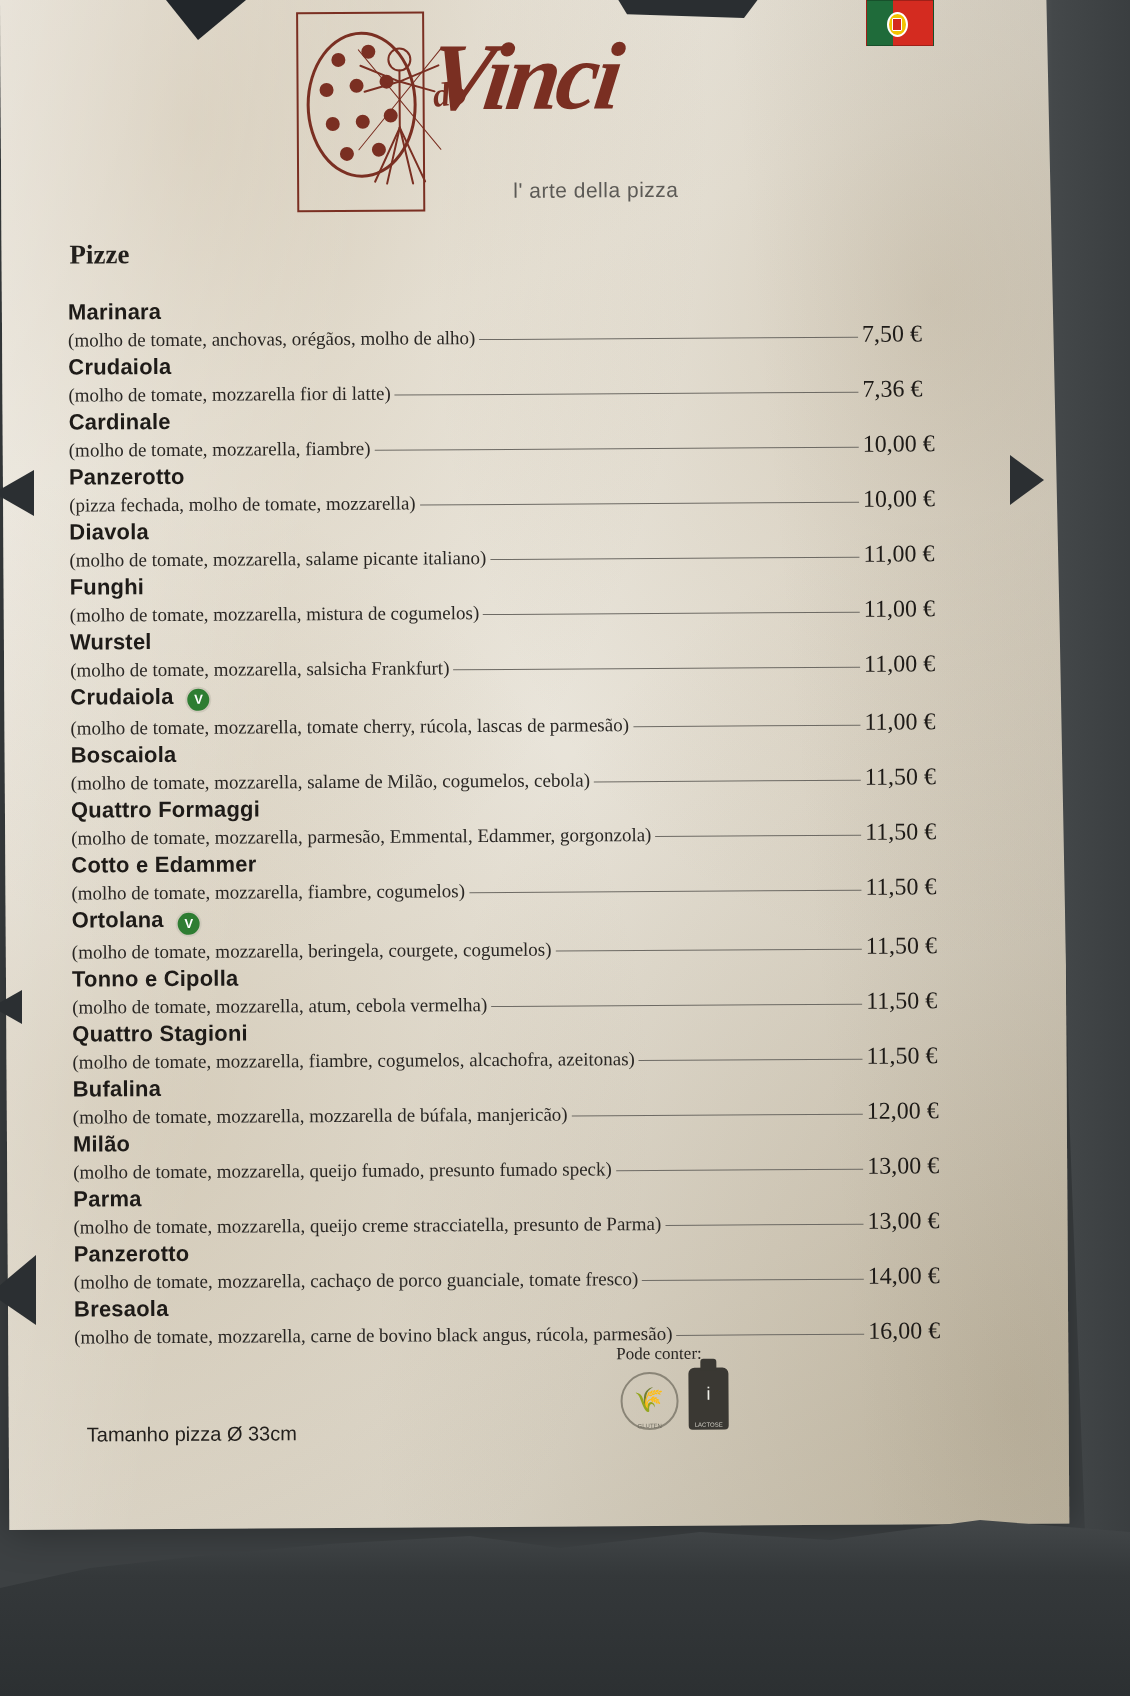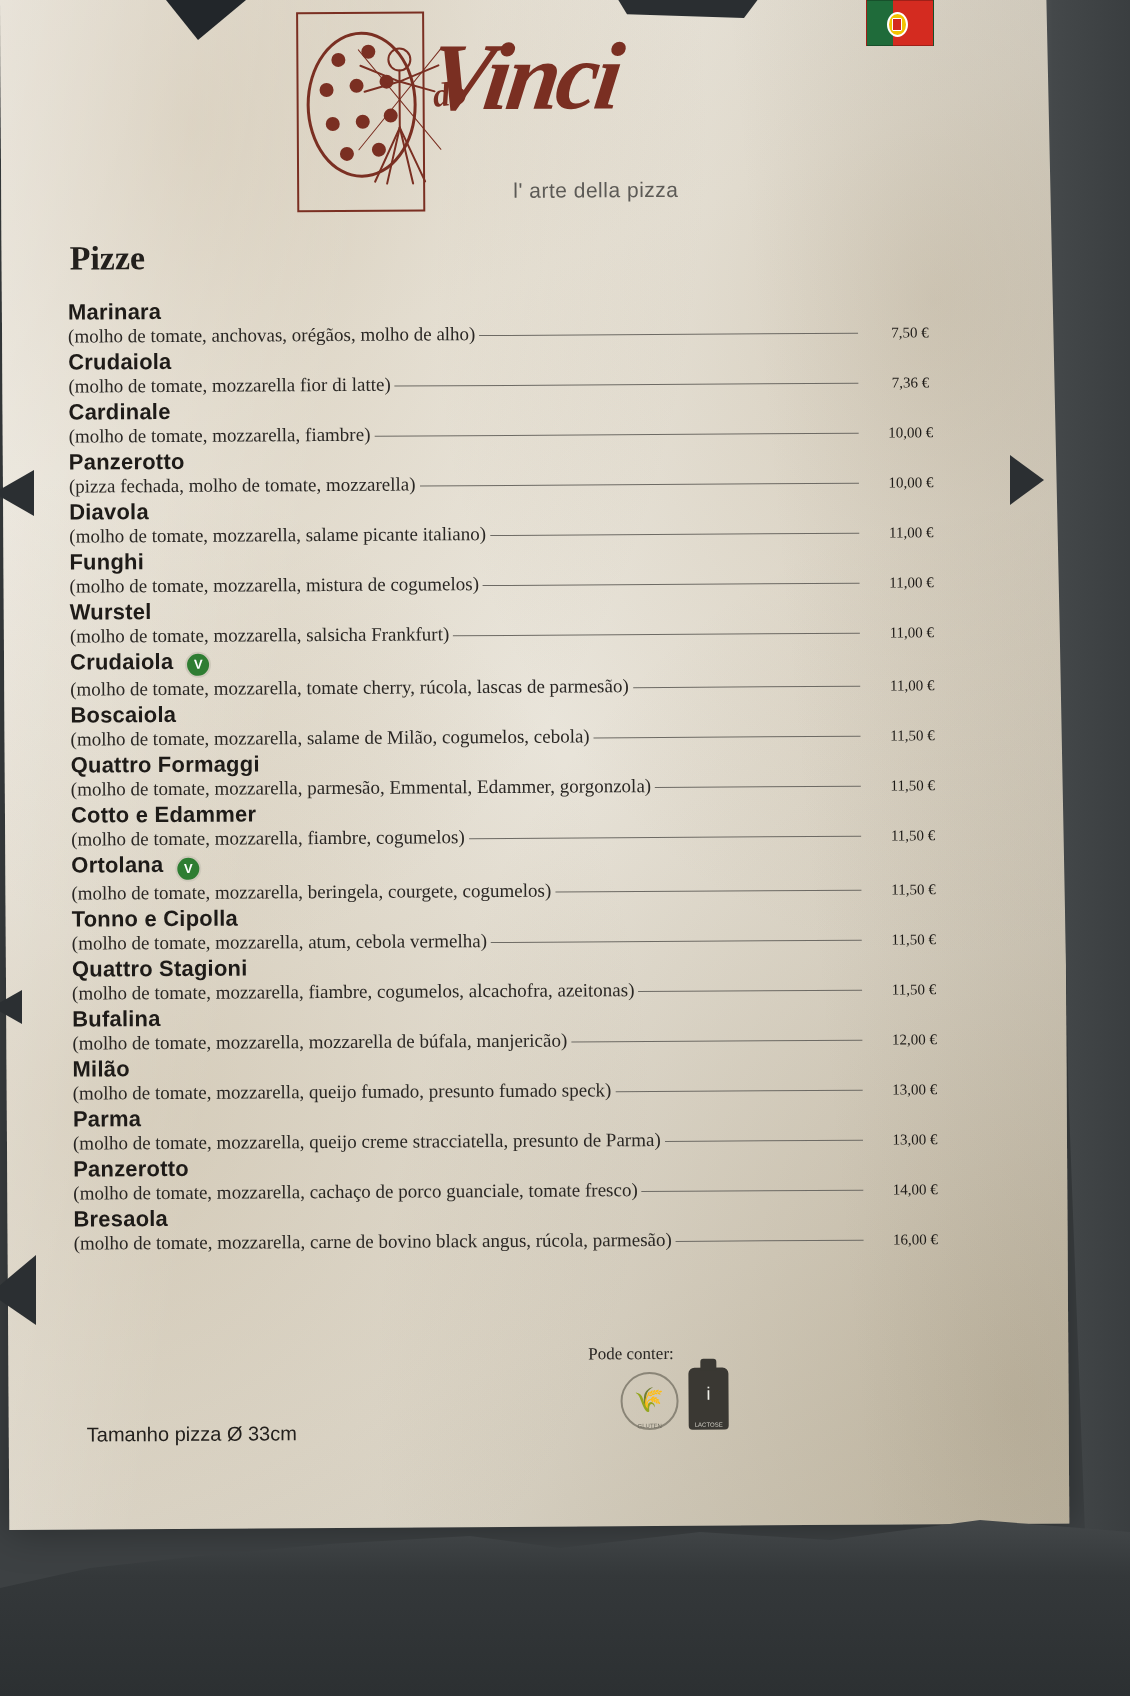--- a/index.html
+++ b/index.html
@@ -131,21 +131,21 @@
   }
   .logo-sub {
     position: absolute; left: 222px; top: 176px;
     font-family: "Liberation Sans", sans-serif;
     font-size: 21px; color: #5c5a56; letter-spacing: 0.5px;
   }
 
   
   .section-title {
     position: absolute; left: 68px; top: 240px;
-    font-size: 34px; font-weight: bold; color: #23201d;
+    font-size: 27px; font-weight: bold; color: #23201d;
     font-family: "Liberation Serif", serif;
   }
 
   .menu { position: absolute; left: 66px; top: 300px; width: 890px; }
   .item { position: relative; margin-bottom: 2px; }
   .item-name {
     font-size: 22px; font-weight: bold; color: #1e1b18;
     font-family: "Liberation Sans", sans-serif;
     letter-spacing: 0.2px;
     display: inline-block;
@@ -165,26 +165,26 @@
     font-family: "Liberation Serif", serif;
     white-space: nowrap;
   }
   .leader {
     flex: 1 1 auto; margin: 0 4px;
     border-bottom: 1px solid #6d6a64;
     transform: translateY(-4px);
     min-width: 28px;
   }
   .price {
-    font-size: 15px; color: #1e1b18; white-space: nowrap;
-    font-family: "Liberation Serif", serif;
-    width: 96px; text-align: center; flex: 0 0 96px;
-  }
-
-  .pode { position:absolute; left: 580px; top: 1348px; font-size: 17px; color:#2a2724; font-family:"Liberation Serif", serif; }
+    font-size: 24px; color: #1e1b18; white-space: nowrap;
+    font-family: "Liberation Serif", serif;
+    width: 96px; text-align: left; flex: 0 0 96px;
+  }
+
+  .pode { position:absolute; left: 608px; top: 1348px; font-size: 17px; color:#2a2724; font-family:"Liberation Serif", serif; }
   .allergen-wrap { position:absolute; left: 612px; top: 1372px; width: 120px; height: 72px; }
   .gluten-ico {
     position:absolute; left:0; top:4px; width:54px; height:54px; border-radius:50%;
     border: 2px solid #8a8577; color:#6d6a5e; font-size: 24px; text-align:center; line-height:52px;
   }
   .lactose-ico {
     position:absolute; left: 68px; top: 0px; width:40px; height:62px;
     background:#3a3833; border-radius: 6px 6px 4px 4px;
   }
   .lactose-ico:before {

